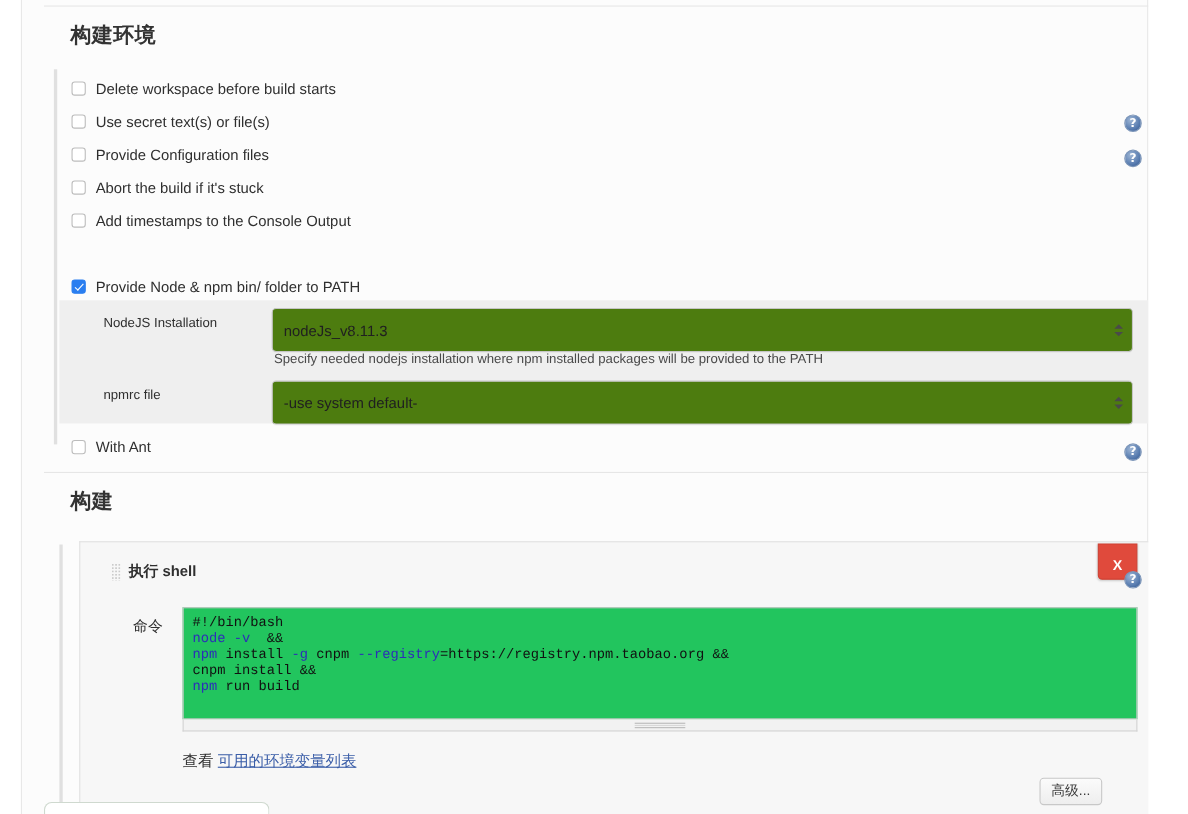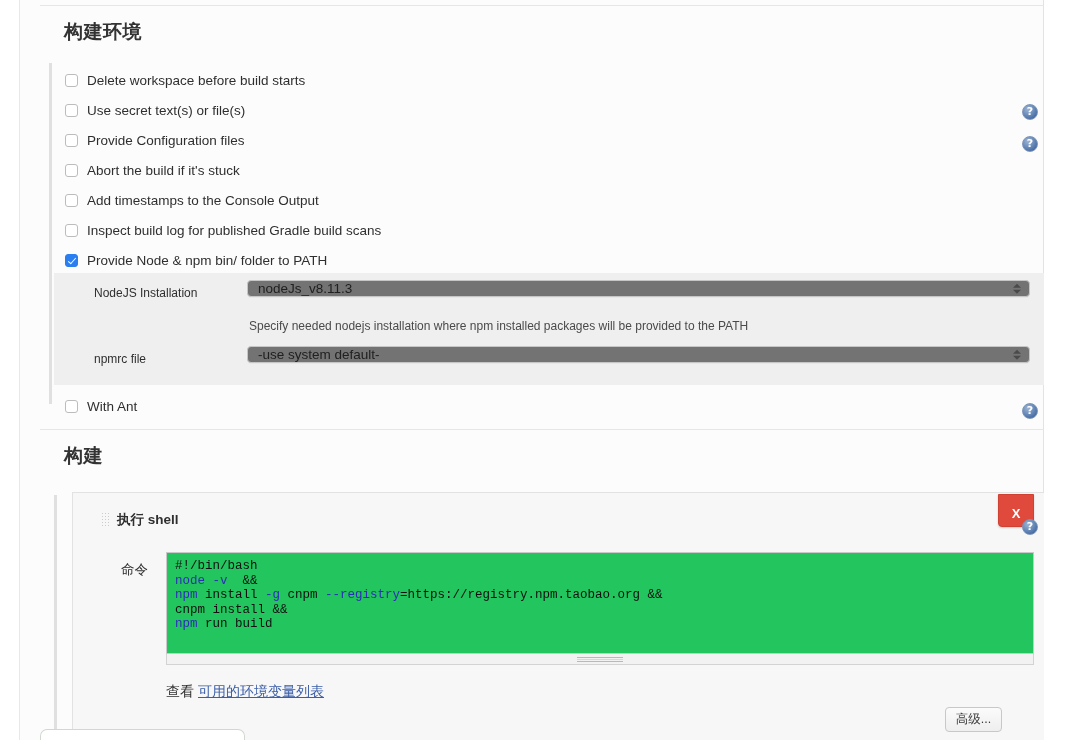--- a/index.html
+++ b/index.html
@@ -78,22 +78,22 @@
 
   
   .nested {
     position: absolute; left: 5px; top: 210px; width: 995px; height: 112px;
     background: #efefef;
   }
   .nested-row-label {
     position: absolute; font-size: 12px; color: #2f2f2f;
   }
   .sel {
-    position: absolute; height: 17px;
-    background: #737373;
+    position: absolute; height: 40px;
+    background: #4d7c0f;
     border: 1px solid #c6c6c6; border-radius: 4px;
     display: flex; align-items: center;
     padding-left: 10px;
     font-size: 13.5px; color: #202020;
     box-shadow: 0 1px 0 rgba(0,0,0,.03);
   }
   .sel .stepper {
     position: absolute; right: 8px; top: 50%; transform: translateY(-50%);
     display: flex; flex-direction: column; align-items: center; line-height: 0;
   }
@@ -247,24 +247,20 @@
       <div class="cb-row" style="top:96px">
         <span class="cbox"></span>
         <span class="cb-label">Abort the build if it's stuck</span>
       </div>
 
       <div class="cb-row" style="top:126px">
         <span class="cbox"></span>
         <span class="cb-label">Add timestamps to the Console Output</span>
       </div>
 
-      <div class="cb-row" style="top:156px">
-        <span class="cbox"></span>
-        <span class="cb-label">Inspect build log for published Gradle build scans</span>
-      </div>
 
       <div class="cb-row" style="top:186px">
         <span class="cbox checked"></span>
         <span class="cb-label">Provide Node &amp; npm bin/ folder to PATH</span>
       </div>
 
       <div class="nested">
         <div class="nested-row-label" style="left:40px; top:13px">NodeJS Installation</div>
 
         <div class="sel" style="left:193px; top:7px; width:783px">

